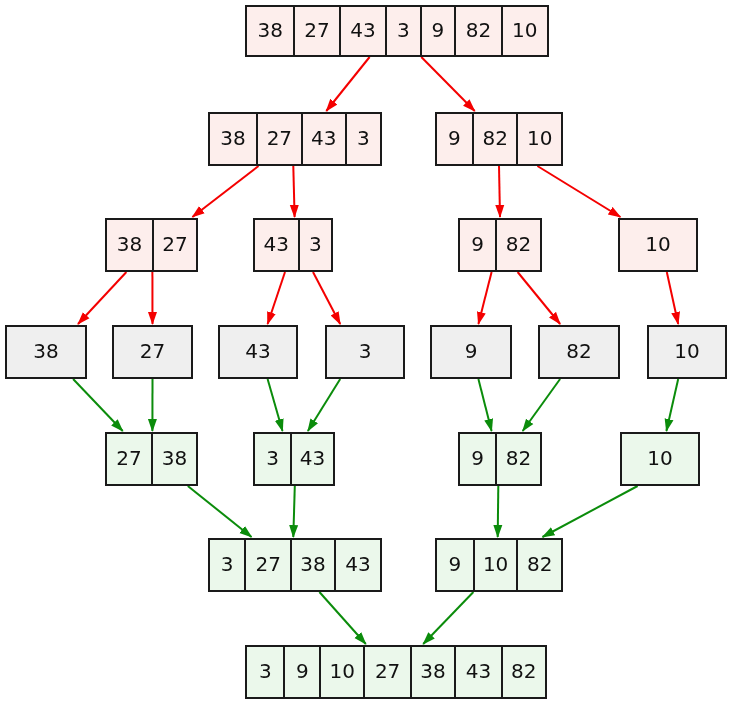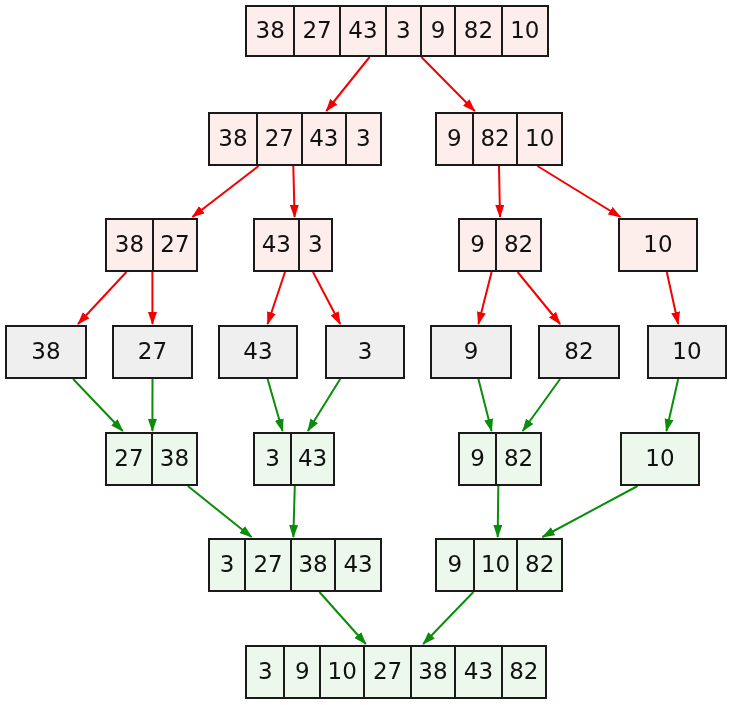--- a/index.html
+++ b/index.html
@@ -29,21 +29,21 @@
     align-items: stretch;
   }
   .node.split { background: #fdeeec; }
   .node.leaf  { background: #efefef; }
   .node.merge { background: #ebf8eb; }
   .cell {
     display: flex;
     align-items: center;
     justify-content: center;
     box-sizing: border-box;
-    font-size: 23px;
+    font-size: 20px;
     color: #111111;
     border-left: 2px solid #1a1a1a;
     line-height: 1;
     padding-bottom: 2px;
   }
   .cell:first-child { border-left: none; }
 </style>
 </head>
 <body>
 

